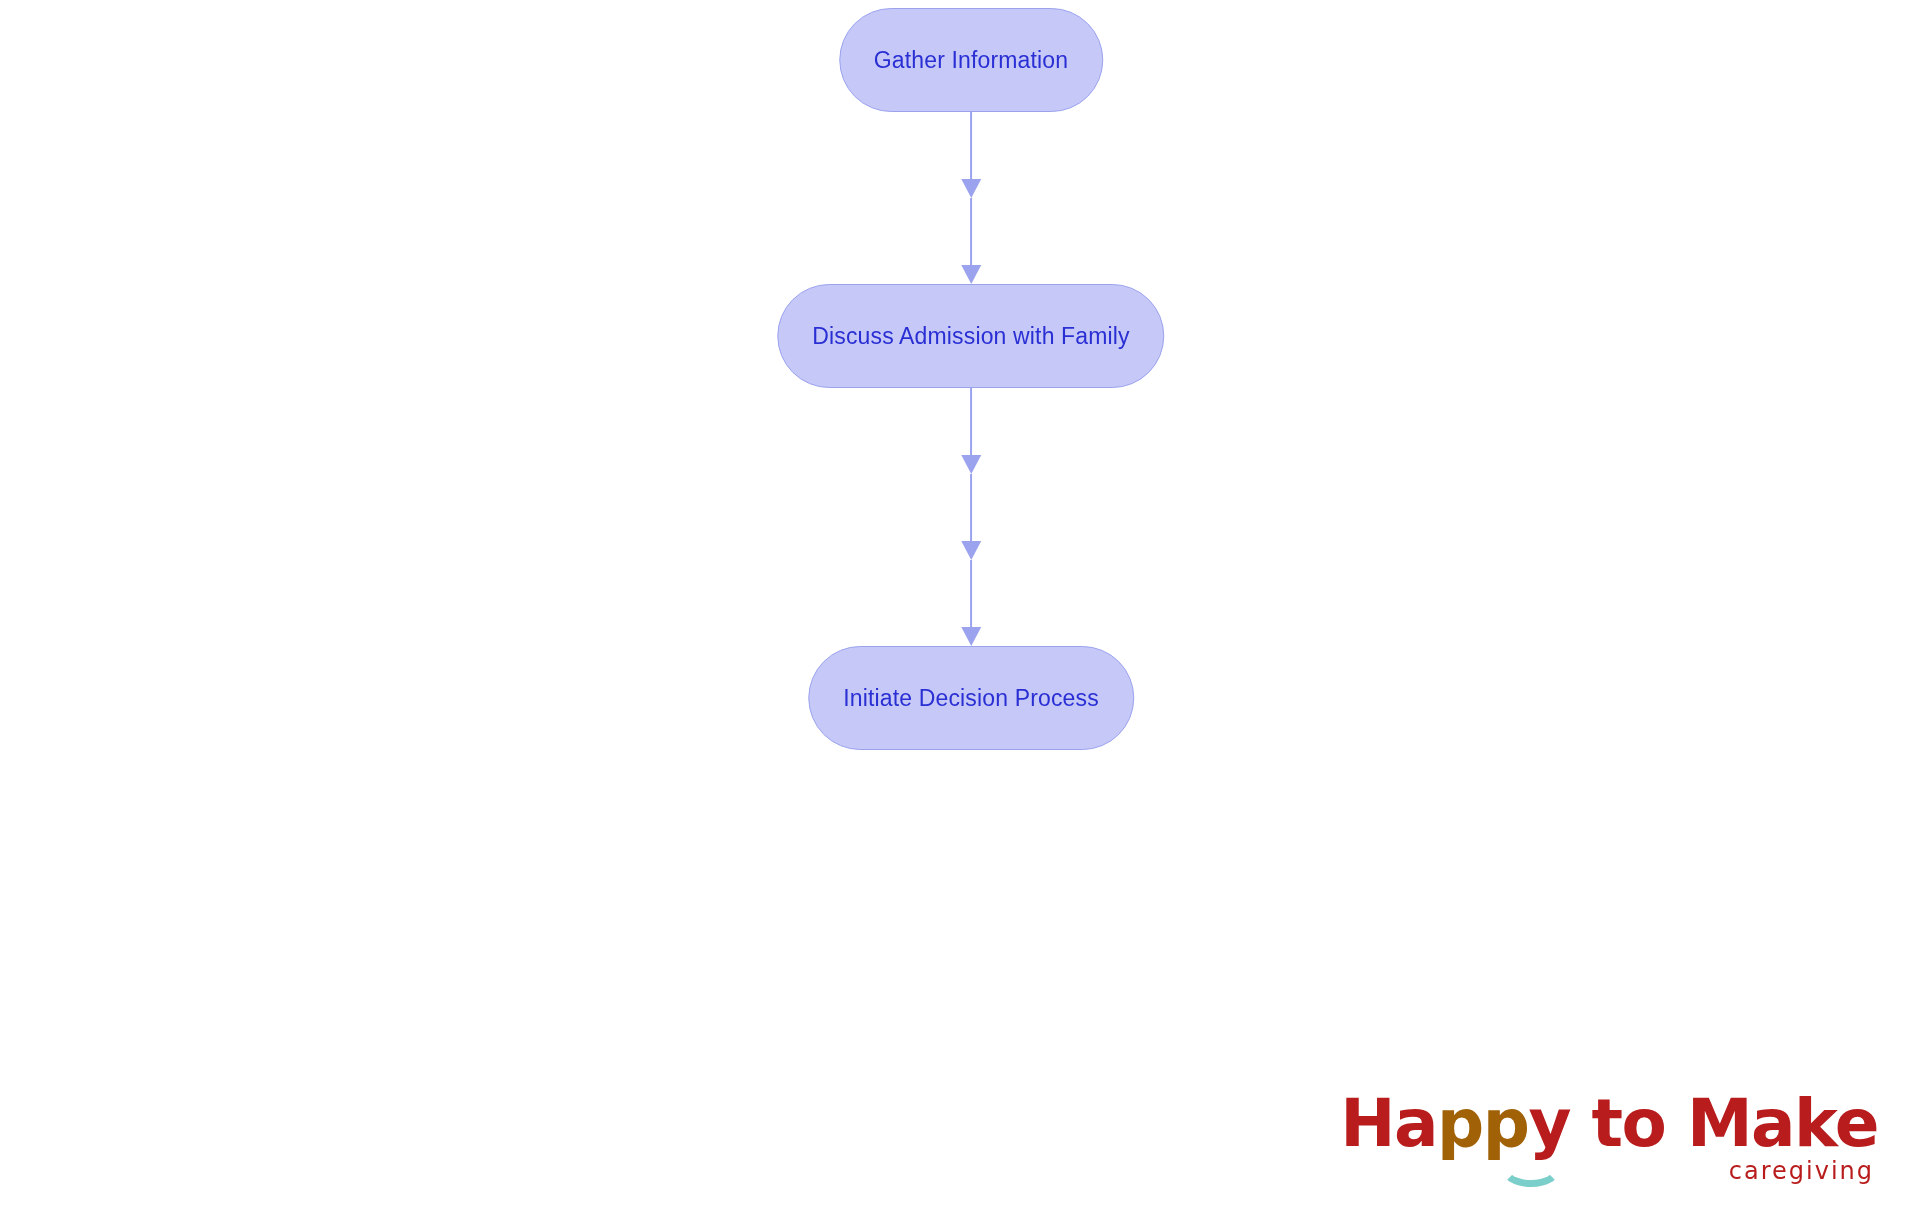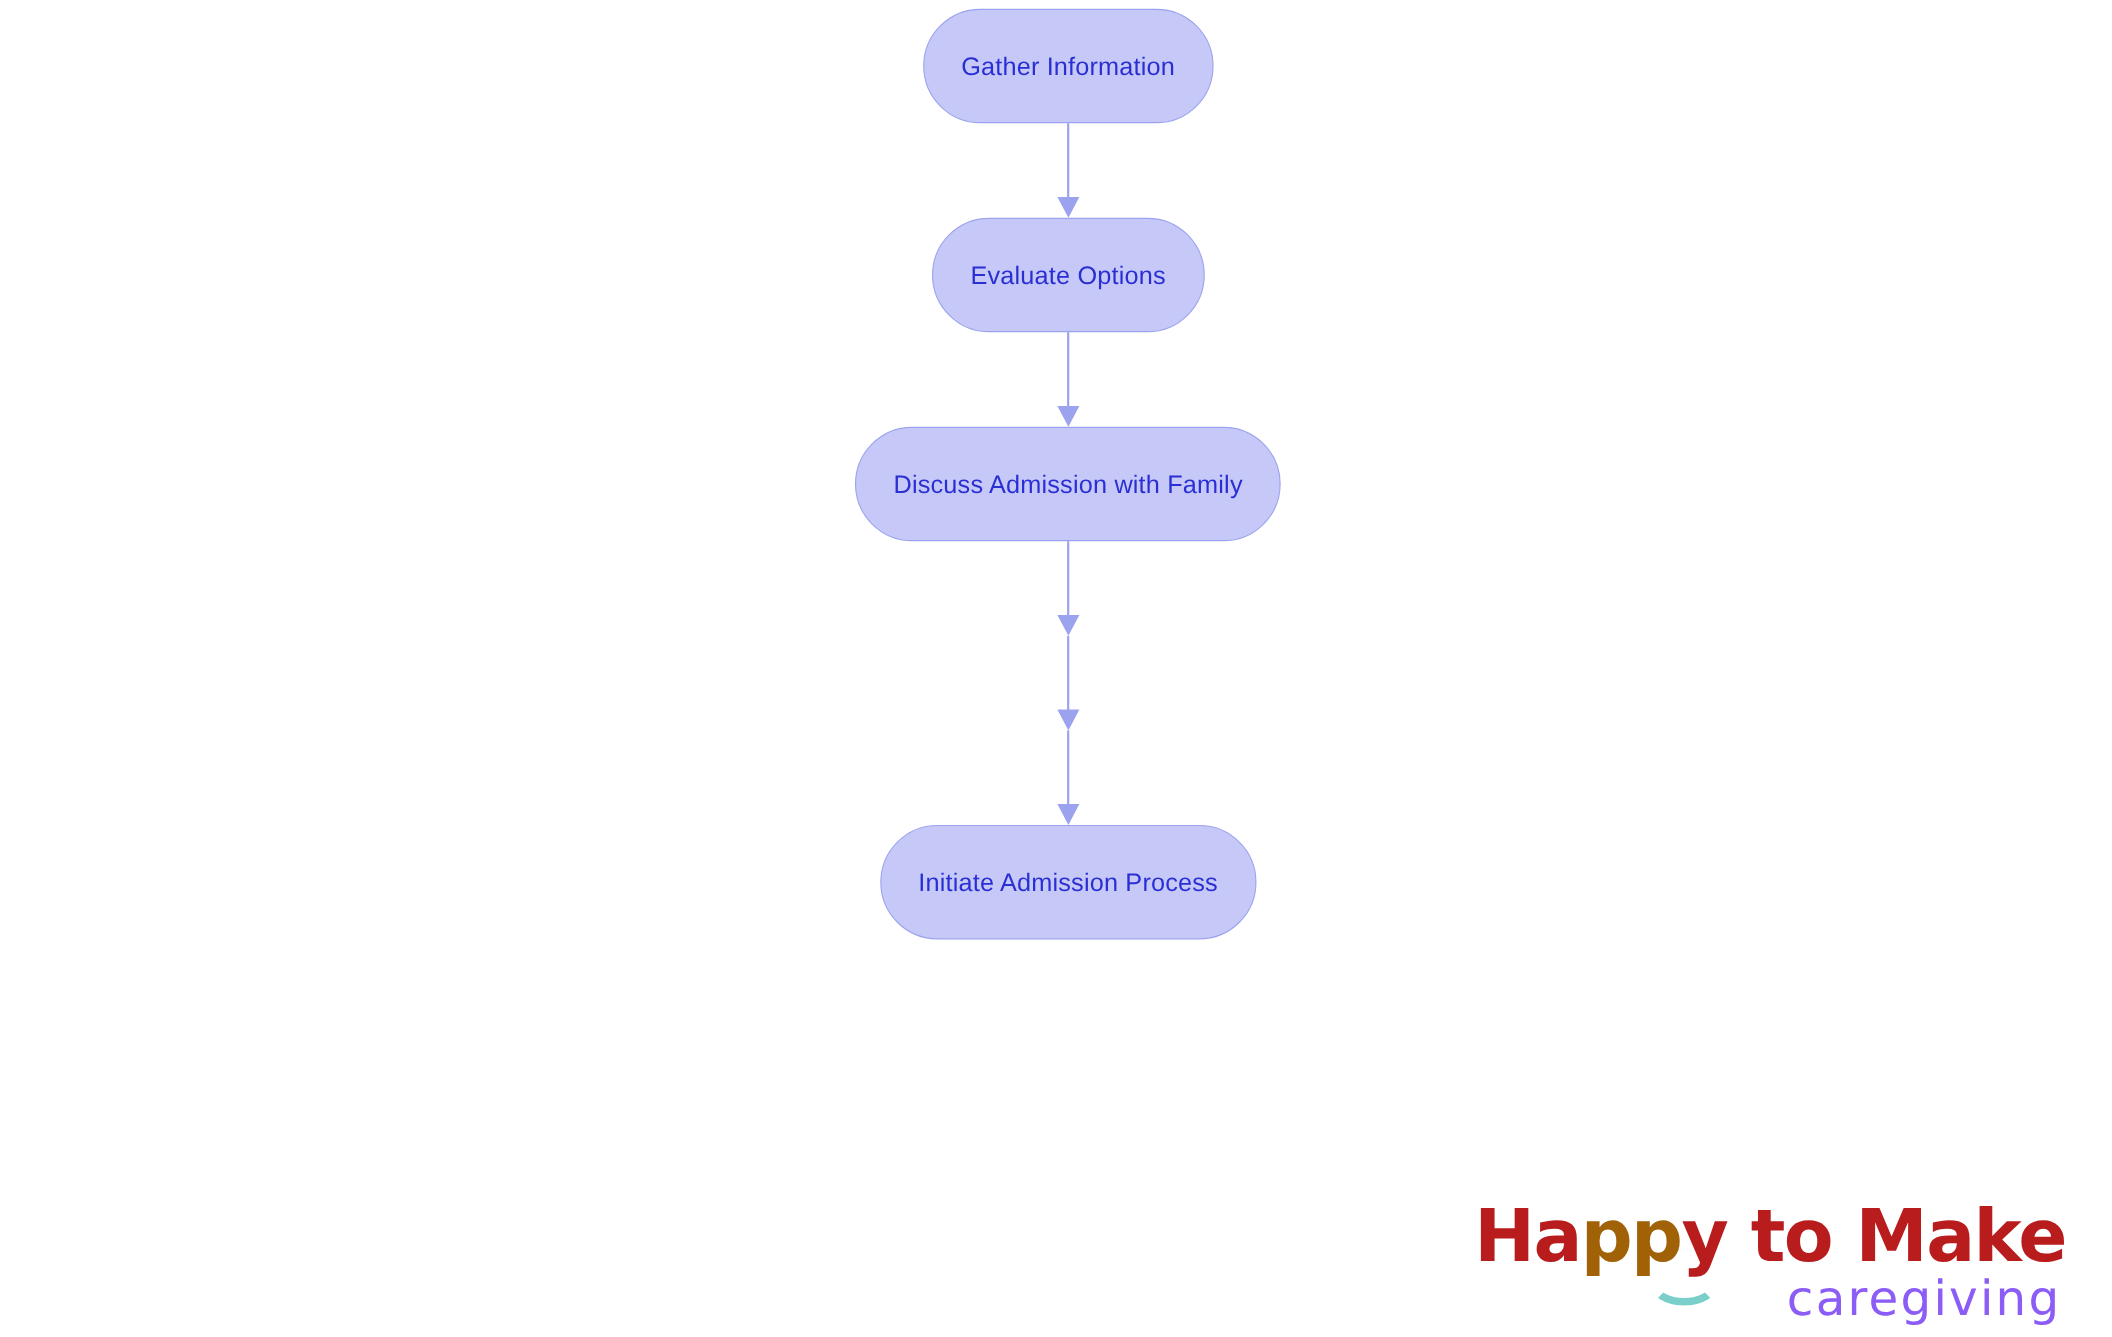--- a/index.html
+++ b/index.html
@@ -125,22 +125,22 @@
     border-right-color: transparent;
     border-bottom-left-radius: 62px 40px;
     border-bottom-right-radius: 62px 40px;
     box-sizing: border-box;
   }
 
   .logo-sub {
     position: absolute;
     right: 4px;
     top: 68px;
-    color: #8b5cf6;
-    font-size: 44px;
+    color: #b91c1c;
+    font-size: 24px;
     letter-spacing: 2.0px;
     line-height: 1;
     font-family: "DejaVu Sans", sans-serif;
     white-space: nowrap;
   }
 </style>
 </head>
 <body>
 
 <div id="canvas">
@@ -150,23 +150,20 @@
 
       <div class="node">
         <span class="node-label">Gather Information</span>
       </div>
 
       <div class="connector">
         <div class="shaft"></div>
         <div class="head"></div>
       </div>
 
-      <div class="node">
-        <span class="node-label">Evaluate Options</span>
-      </div>
 
       <div class="connector">
         <div class="shaft"></div>
         <div class="head"></div>
       </div>
 
       <div class="node">
         <span class="node-label">Discuss Admission with Family</span>
       </div>
 
@@ -181,21 +178,21 @@
         <div class="head"></div>
       </div>
 
 
       <div class="connector">
         <div class="shaft"></div>
         <div class="head"></div>
       </div>
 
       <div class="node">
-        <span class="node-label">Initiate Admission Process</span>
+        <span class="node-label">Initiate Decision Process</span>
       </div>
 
     </div>
   </div>
 
   <div class="logo">
     <div class="logo-wordmark"><span class="w-coral">Ha</span><span class="w-teal">pp</span><span class="w-coral">y to Make</span></div>
     <div class="logo-smile"></div>
     <div class="logo-sub">caregiving</div>
   </div>

